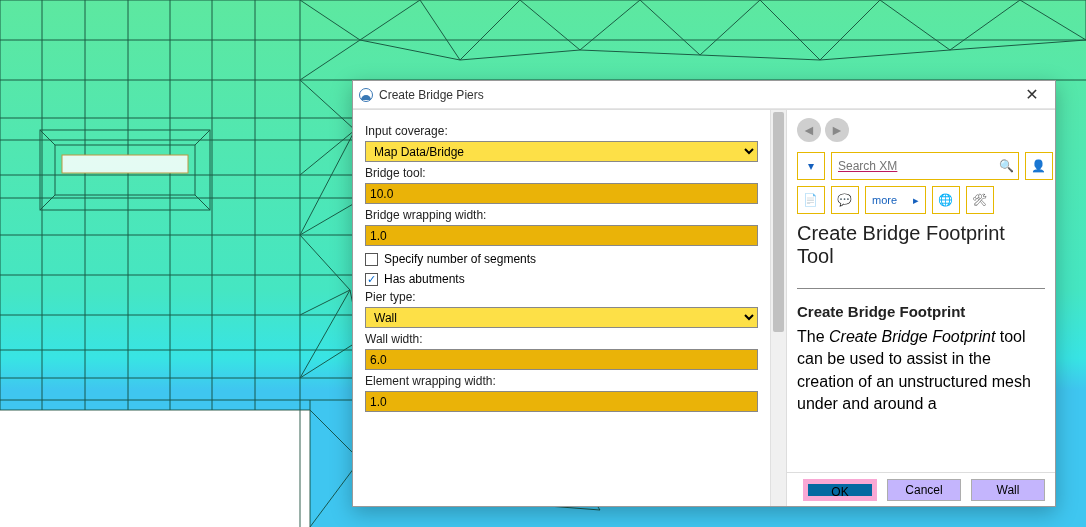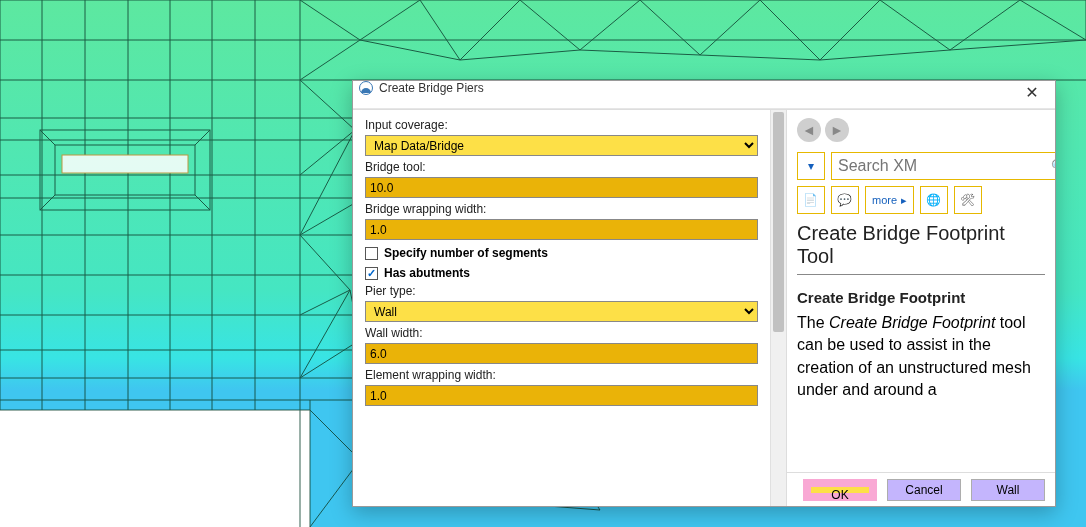--- a/index.html
+++ b/index.html
@@ -26,21 +26,21 @@
     height: 427px;
     background: #fff;
     border: 1px solid #9a9a9a;
     box-shadow: 0 6px 20px rgba(0,0,0,.25);
     display: flex;
     flex-direction: column;
   }
   .titlebar {
     height: 28px;
     display: flex;
-    align-items: flex-start;
+    align-items: center;
     padding: 0 6px;
     border-bottom: 1px solid #e6e6e6;
   }
   .title-icon {
     width: 14px; height: 14px;
     border: 1px solid #3a78b5;
     border-radius: 50%;
     background: #fff;
     position: relative;
     display: inline-block;
@@ -69,21 +69,21 @@
     border-top: 1px solid #ddd;
   }
   .form-pane {
     flex: 1;
     display: flex;
     overflow: hidden;
     border-right: 1px solid #ddd;
   }
   .form-scroll {
     flex: 1;
-    padding: 4px 12px;
+    padding: 10px 12px;
     overflow: hidden;
   }
   .scrollbar {
     width: 16px;
     background: #f0f0f0;
     position: relative;
     border-left: 1px solid #e0e0e0;
   }
   .scroll-thumb {
     position: absolute;
@@ -97,21 +97,21 @@
   .field-select, .field-input {
     width: 100%;
     height: 21px;
     border: 1px solid #888;
     background: #eab308;
     font-family: inherit;
     font-size: 12px;
     padding: 1px 4px;
   }
   .field-select { background: #fde047; }
-  .check-row { margin: 6px 0 4px; display: flex; align-items: center; font-weight: bold; }
+  .check-row { margin: 6px 0 4px; display: flex; align-items: center; }
   .check-box {
     width: 13px; height: 13px;
     border: 1px solid #555;
     margin-right: 6px;
     display: flex; align-items: center; justify-content: center;
     font-size: 11px; color: #0066cc;
     line-height: 1;
   }
   .help-pane {
     width: 268px;
@@ -148,30 +148,31 @@
     border: 1px solid #e6b800;
     height: 28px;
     padding: 0 4px;
     gap: 4px;
   }
   .search-box input {
     flex: 1;
     border: none;
     outline: none;
     font-family: inherit;
-    font-size: 16px;
-    color: #15803d;
-  }
-  .more-lnk { color: #1560bd; font-size: 11px; display:flex; align-items:center; gap:4px;text-align:center;}
+    font-size: 12px;
+    color: #be185d;
+    text-decoration: underline;
+  }
+  .more-lnk { color: #1560bd; font-size: 11px; display:flex; align-items:center; gap:16px;text-align:center;}
   .help-title {
     font-family: Arial, sans-serif;
     font-size: 20px;
     color: #222;
     border-bottom: 1px solid #888;
-    padding-bottom: 6px;
+    padding-bottom: 20px;
     margin: 8px 0 14px 0;
     line-height: 1.15;
   }
   .help-h2 {
     font-family: Arial, sans-serif;
     font-size: 15px;
     font-weight: bold;
     margin: 10px 0 6px;
     color: #222;
   }
@@ -193,21 +194,21 @@
   }
   .dlg-btn {
     width: 74px;
     height: 22px;
     background: #c4b5fd;
     border: 1px solid #adadad;
     font-family: inherit;
     font-size: 12px;
     cursor: pointer;
   }
-  .dlg-btn.primary { background: #fde047; border: 8px solid #f9a8d4; }
+  .dlg-btn.primary { background: #0369a1; border: 5px solid #f9a8d4; }
 </style>
 </head>
 <body>
 
 <div class="mesh-bg">
 <svg width="1086" height="527" viewBox="0 0 1086 527">
   <defs>
     <linearGradient id="meshg" x1="0" y1="0" x2="0" y2="1">
       <stop offset="0%" stop-color="#5de8a0"></stop>
       <stop offset="55%" stop-color="#45e6c2"></stop>

